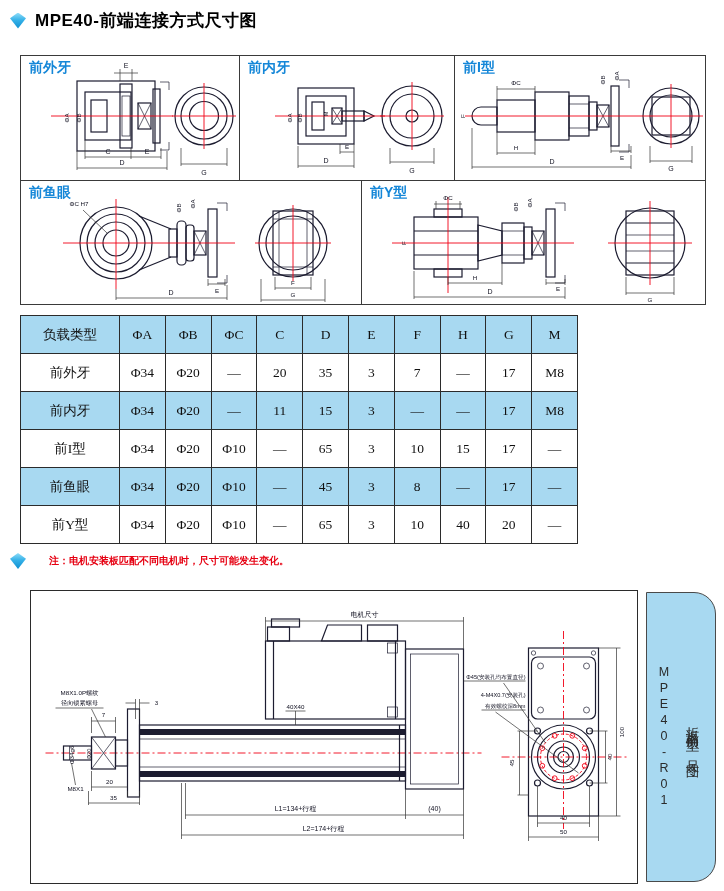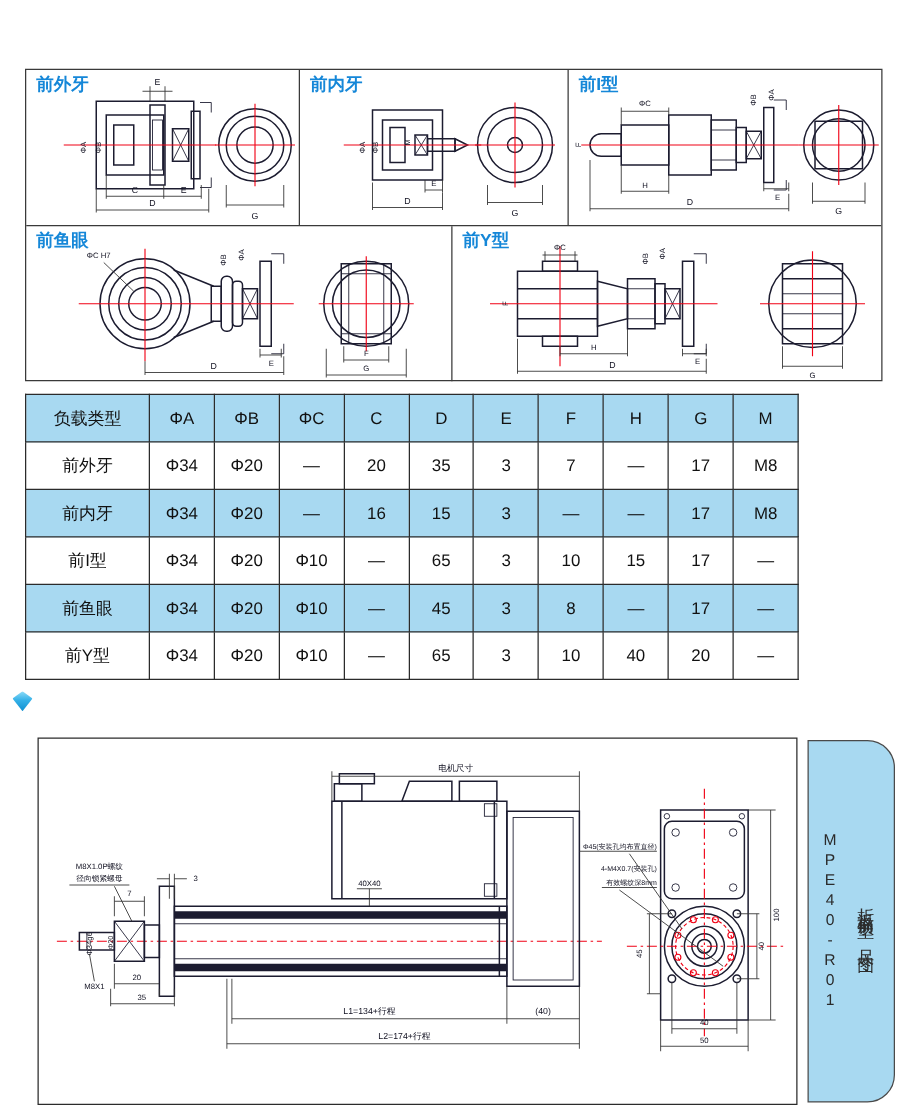--- a/index.html
+++ b/index.html
@@ -24,39 +24,43 @@
   .dkf{fill:#1c1c30;stroke:none;}
   .thin{stroke:#1c1c30;stroke-width:.7;fill:none;}
   .rd{stroke:#f00014;stroke-width:.9;fill:none;}
   .rdd{stroke:#f00014;stroke-width:.9;fill:none;stroke-dasharray:8 3 2 3;}
   .dl{stroke:#333;stroke-width:.7;fill:none;}
   text{fill:#101020;font-family:"Liberation Sans","DejaVu Sans",sans-serif;}
   .dim{font-size:7px;}
   .dim6{font-size:6.2px;}
   .dim55{font-size:5.6px;}
   
-  table.dims{position:absolute;left:20px;top:315px;width:619px;border-collapse:collapse;table-layout:fixed;}
+  table.dims{position:absolute;left:20px;top:315px;width:558px;border-collapse:collapse;table-layout:fixed;font-family:Liberation Serif, serif;}
   table.dims th,table.dims td{border:1.4px solid #2b2b2b;text-align:center;font-size:13.5px;height:35px;background:#fff;}
   table.dims thead th{background:#a8d9f1;font-weight:normal;}
   table.dims tr.alt td{background:#a8d9f1;}
   table.dims td:first-child,table.dims th:first-child{width:96px;}
   
   .bottom-box{position:absolute;left:30px;top:590px;width:608px;height:294px;border:1.6px solid #2b2b2b;box-sizing:border-box;}
   .side-tab{position:absolute;left:646px;top:592px;width:70px;height:290px;box-sizing:border-box;
             background:#a8d9f1;border:1.6px solid #4a4a4a;border-radius:0 22px 22px 0;}
   .tab-line{position:absolute;top:50%;transform:translateY(-50%);writing-mode:vertical-rl;text-orientation:upright;
             color:#2b2b2b;white-space:nowrap;}
   .tab-line.l1{right:14px;font-size:13.5px;letter-spacing:3px;font-weight:500;}
   .tab-line.l2{left:10px;font-size:12.5px;letter-spacing:2px;}
 </style>
 </head>
 <body>
 
 <div class="page">
 
+  <div class="sec-header" style="left:10px;top:9px;">
+    <span class="diamond"></span>
+    <span class="sec-title">MPE40-前端连接方式尺寸图</span>
+  </div>
 
   <div class="grid">
     <div class="grid-row r1">
 
       <div class="cell" style="width:218px;">
         <span class="panel-label">前外牙</span>
         <svg width="218" height="123" viewBox="0 0 218 123">
           <g>
             <rect class="dk" x="56" y="25" width="78" height="70"></rect>
             <rect class="dk" x="64" y="36" width="46" height="48"></rect>
@@ -351,21 +355,21 @@
           <td>7</td>
           <td>—</td>
           <td>17</td>
           <td>M8</td>
         </tr>
         <tr class="alt">
           <td>前内牙</td>
           <td>Φ34</td>
           <td>Φ20</td>
           <td>—</td>
-          <td>16</td>
+          <td>11</td>
           <td>15</td>
           <td>3</td>
           <td>—</td>
           <td>—</td>
           <td>17</td>
           <td>M8</td>
         </tr>
         <tr>
           <td>前I型</td>
           <td>Φ34</td>
@@ -403,20 +407,21 @@
           <td>10</td>
           <td>40</td>
           <td>20</td>
           <td>—</td>
         </tr>
       </tbody>
   </table>
 
   <div class="sec-header" style="left:10px;top:553px;">
     <span class="diamond"></span>
+    <span class="sec-note">注：电机安装板匹配不同电机时，尺寸可能发生变化。</span>
   </div>
 
   <div class="bottom-box">
     <svg width="605" height="290" viewBox="0 0 600 290">
 
       <g>
         <line class="rdd" x1="12" y1="162" x2="448" y2="162"></line>
         <rect class="dk" x="30" y="155" width="28" height="14"></rect>
         <line class="thin" x1="36" y1="155" x2="36" y2="169"></line>
         <rect class="dk" x="58" y="146" width="24" height="32"></rect>

